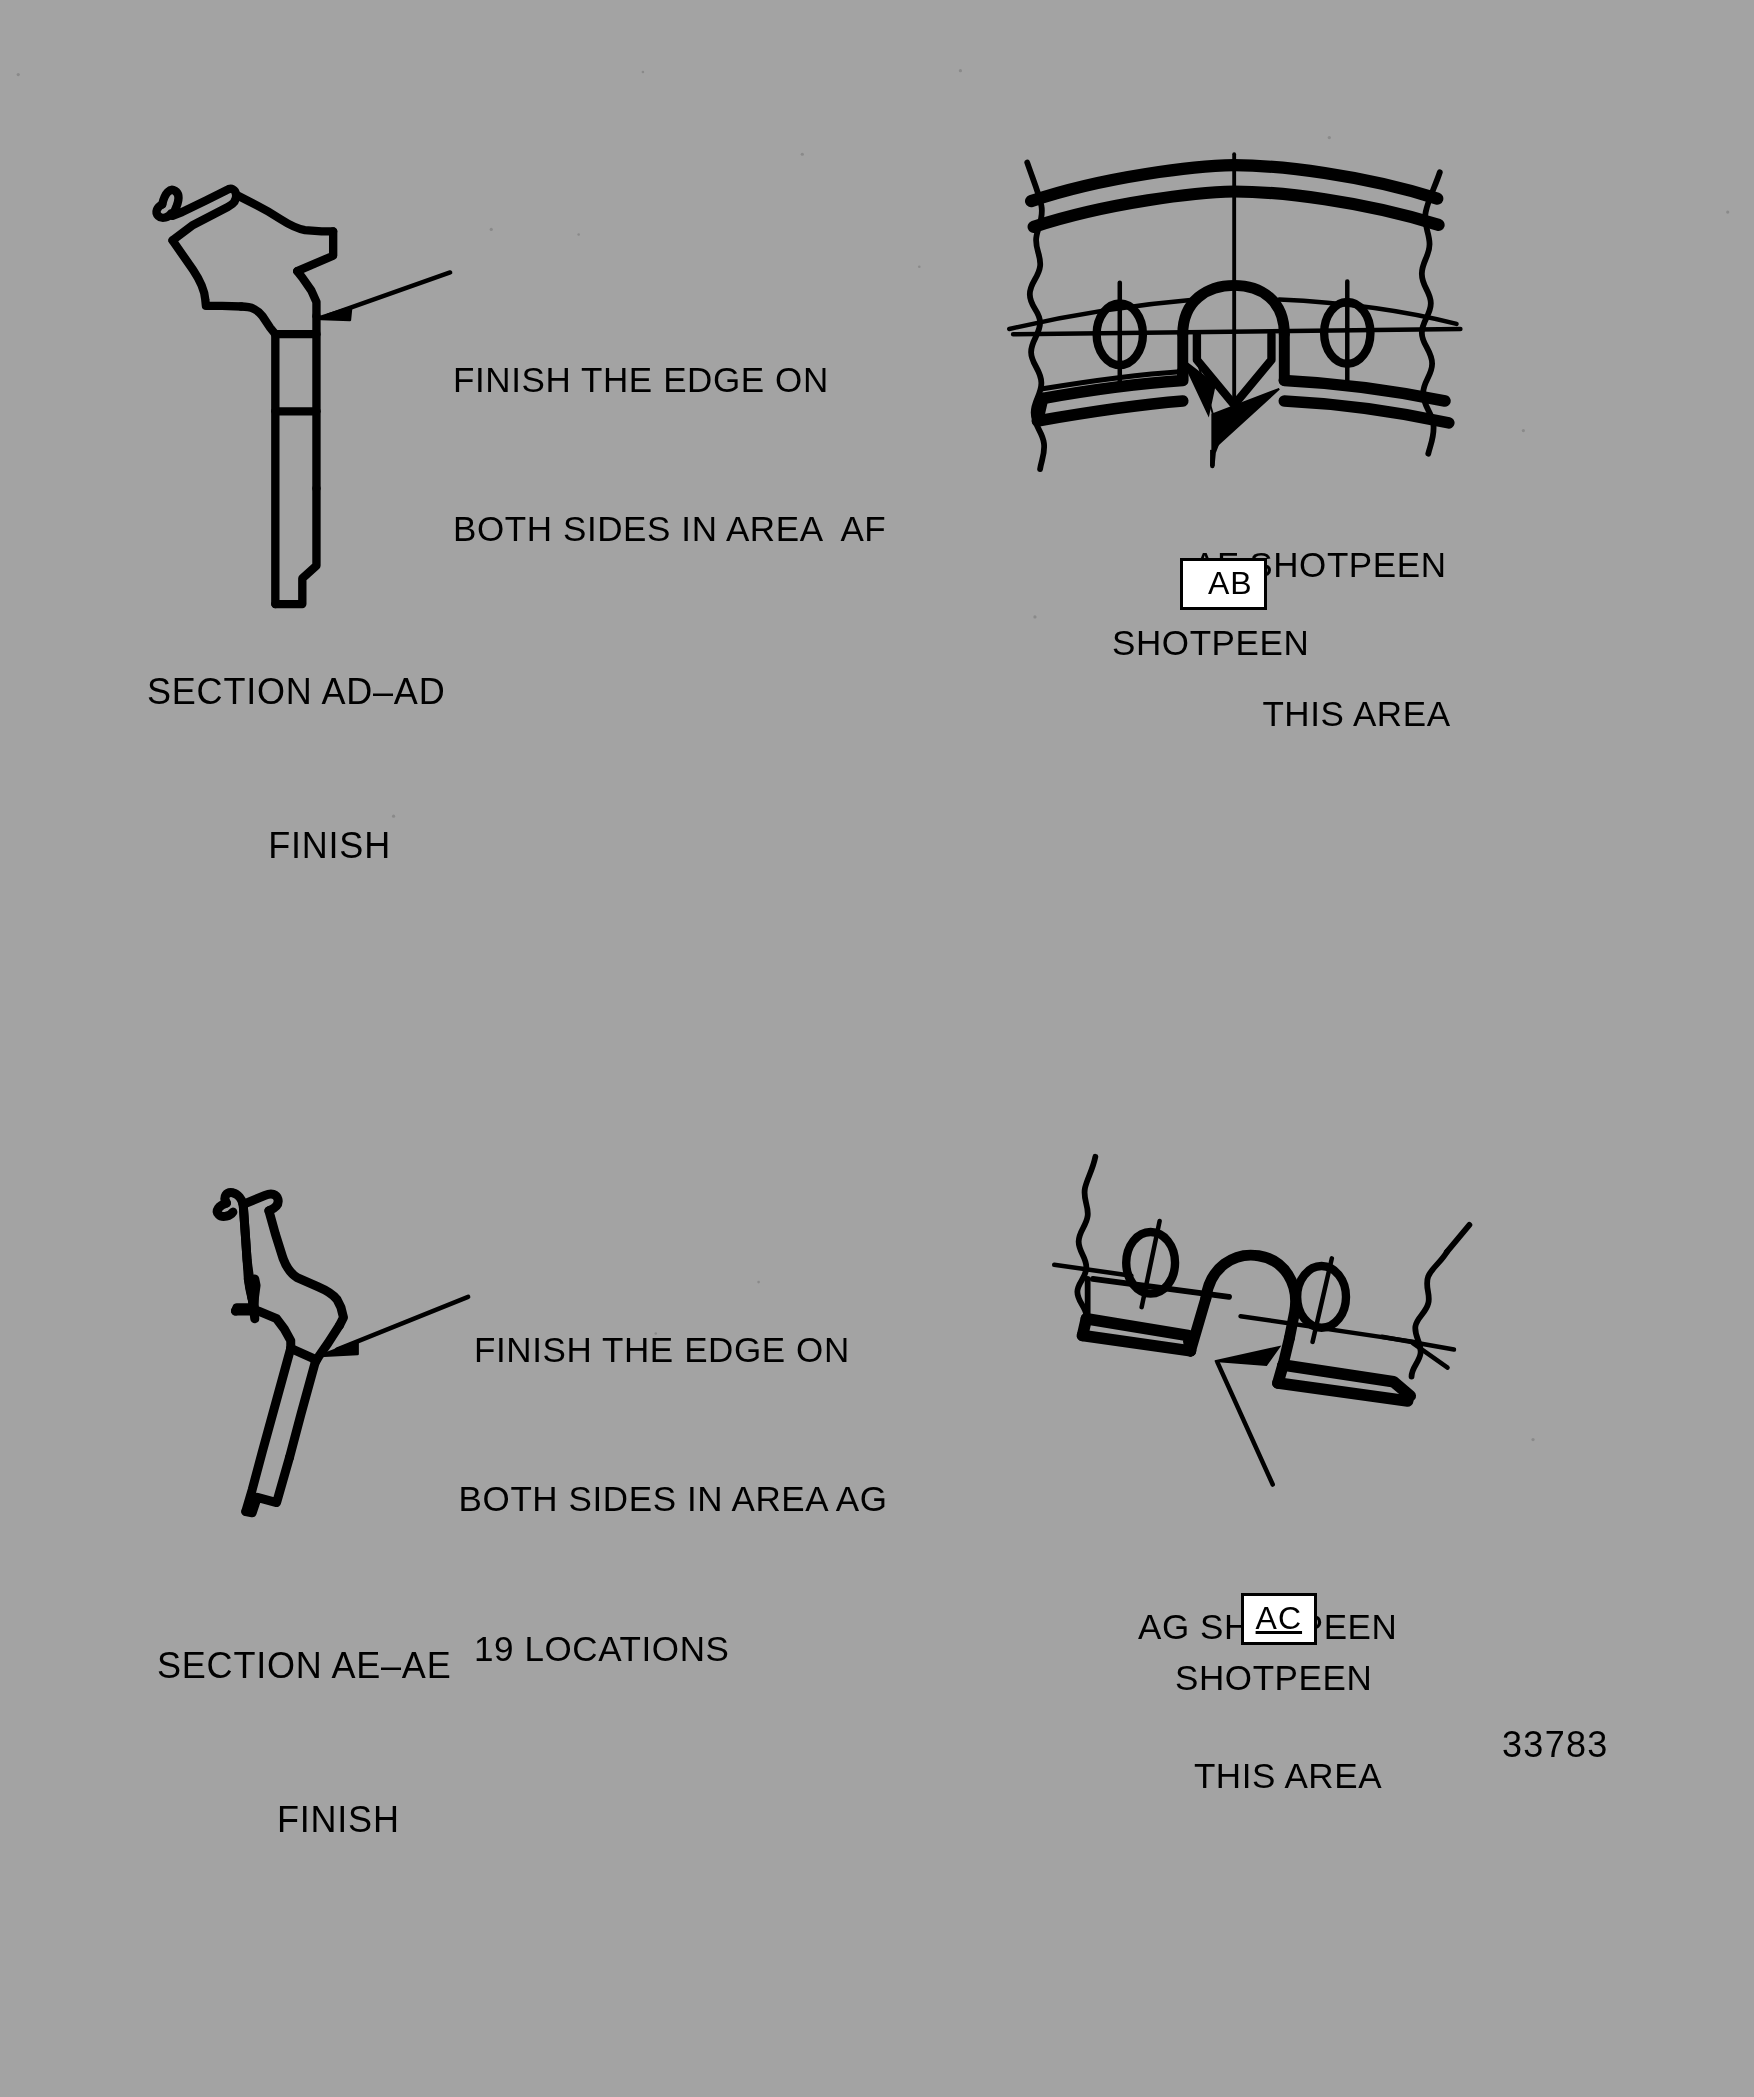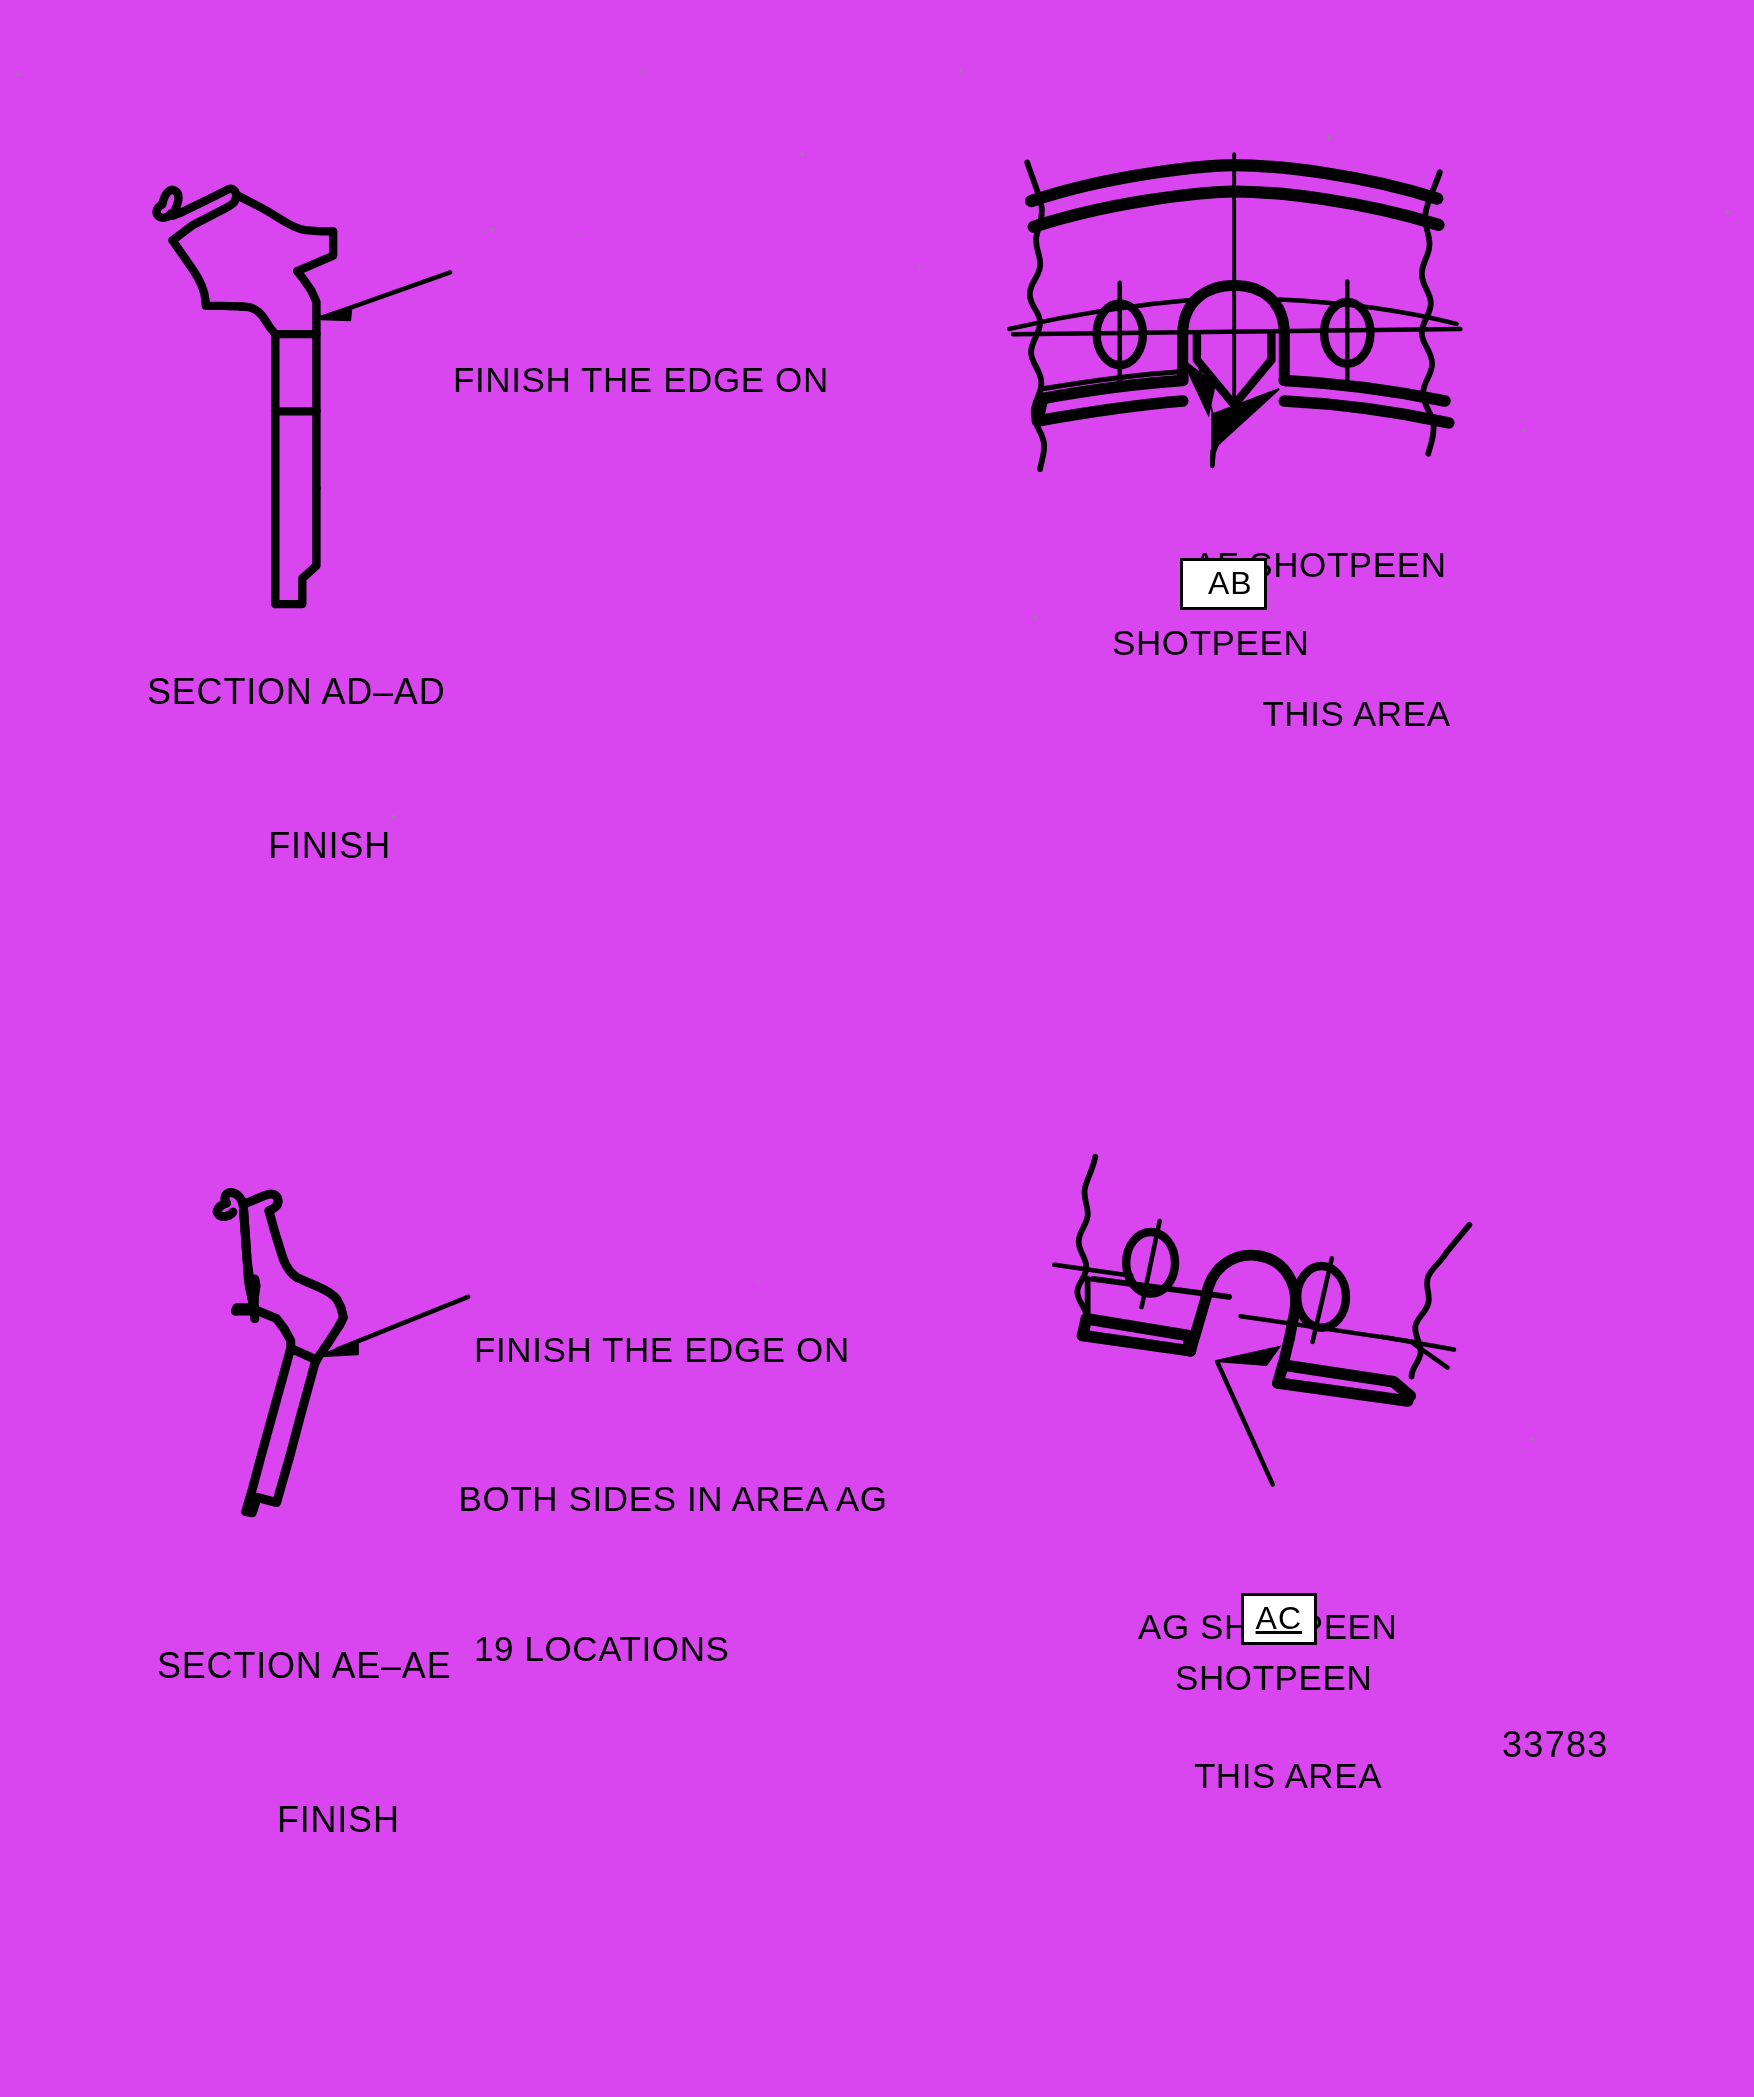--- a/index.html
+++ b/index.html
@@ -9,21 +9,21 @@
     background: #ffffff;
   }
   body {
     font-family: "Liberation Sans", sans-serif;
     color: #000000;
   }
   #sheet {
     position: relative;
     width: 1755px;
     height: 2097px;
-    background: #d946ef;
+    background: #a3a3a3;
     overflow: hidden;
   }
   #sheet svg.layer {
     position: absolute;
     left: 0;
     top: 0;
     width: 1755px;
     height: 2097px;
     pointer-events: none;
   }
@@ -310,20 +310,21 @@
       <circle cx="1610" cy="960" r="2.5"></circle>
       <circle cx="2370" cy="670" r="2.5"></circle>
       <circle cx="2385" cy="2240" r="2.5"></circle>
       <circle cx="1180" cy="1995" r="2"></circle>
       <circle cx="1020" cy="2075" r="2"></circle>
     </g>
   </svg>
 
   <div class="txt callout" style="left:453px; top:256px;">
     <div>FINISH THE EDGE ON</div>
+    <div>BOTH SIDES IN AREA  AF</div>
   </div>
 
   <div class="txt sectiontitle" style="left:147px; top:564px; width:360px;">
     <div>SECTION AD–AD</div>
     <div class="ctr" style="padding-left:5.1px;">FINISH</div>
   </div>
 
   <div class="txt arealabel ctr" style="left:1193px; top:441px; width:309px;">
     <div style="text-align:left;">AF SHOTPEEN</div>
     <div style="text-align:center; padding-left:18px;">THIS AREA</div>

